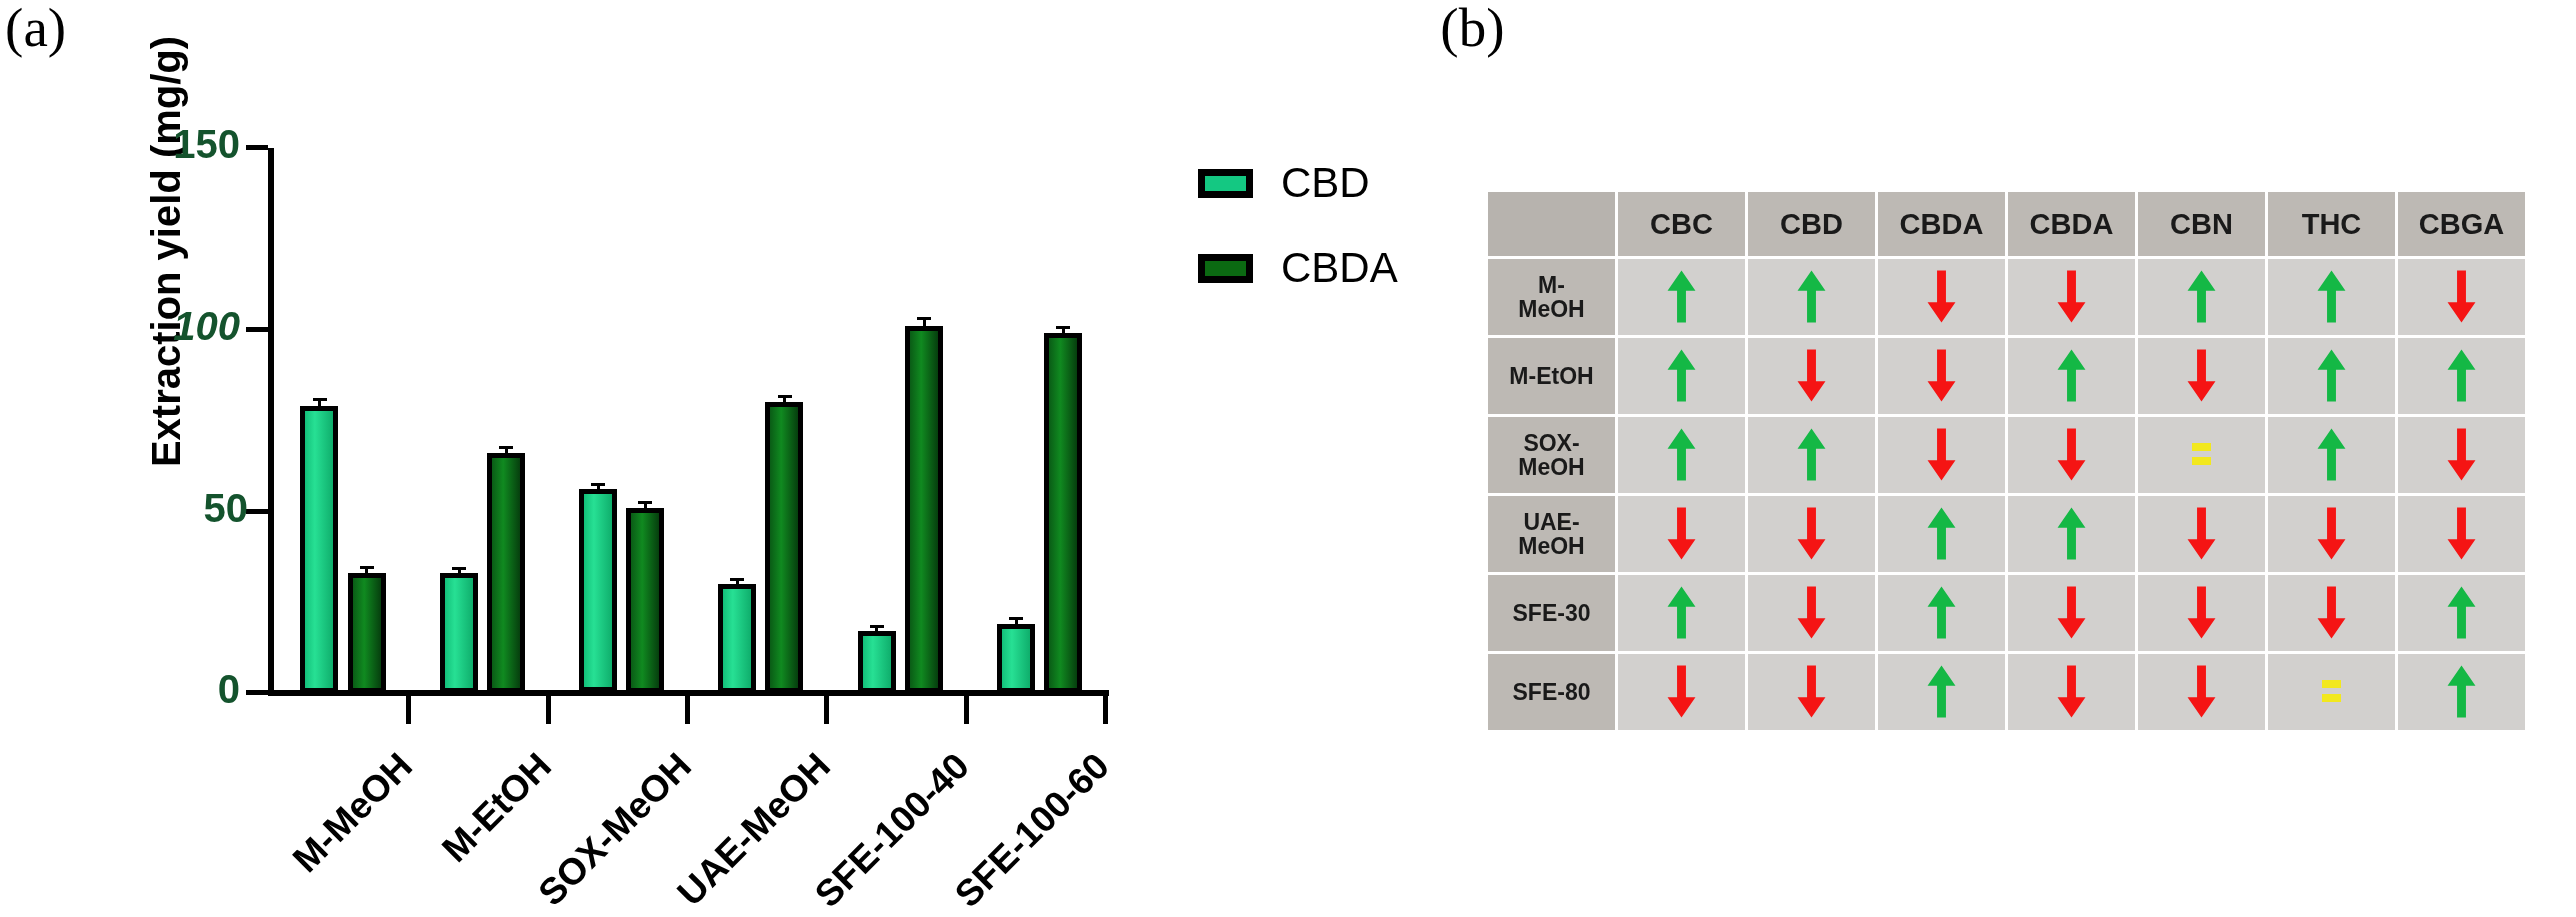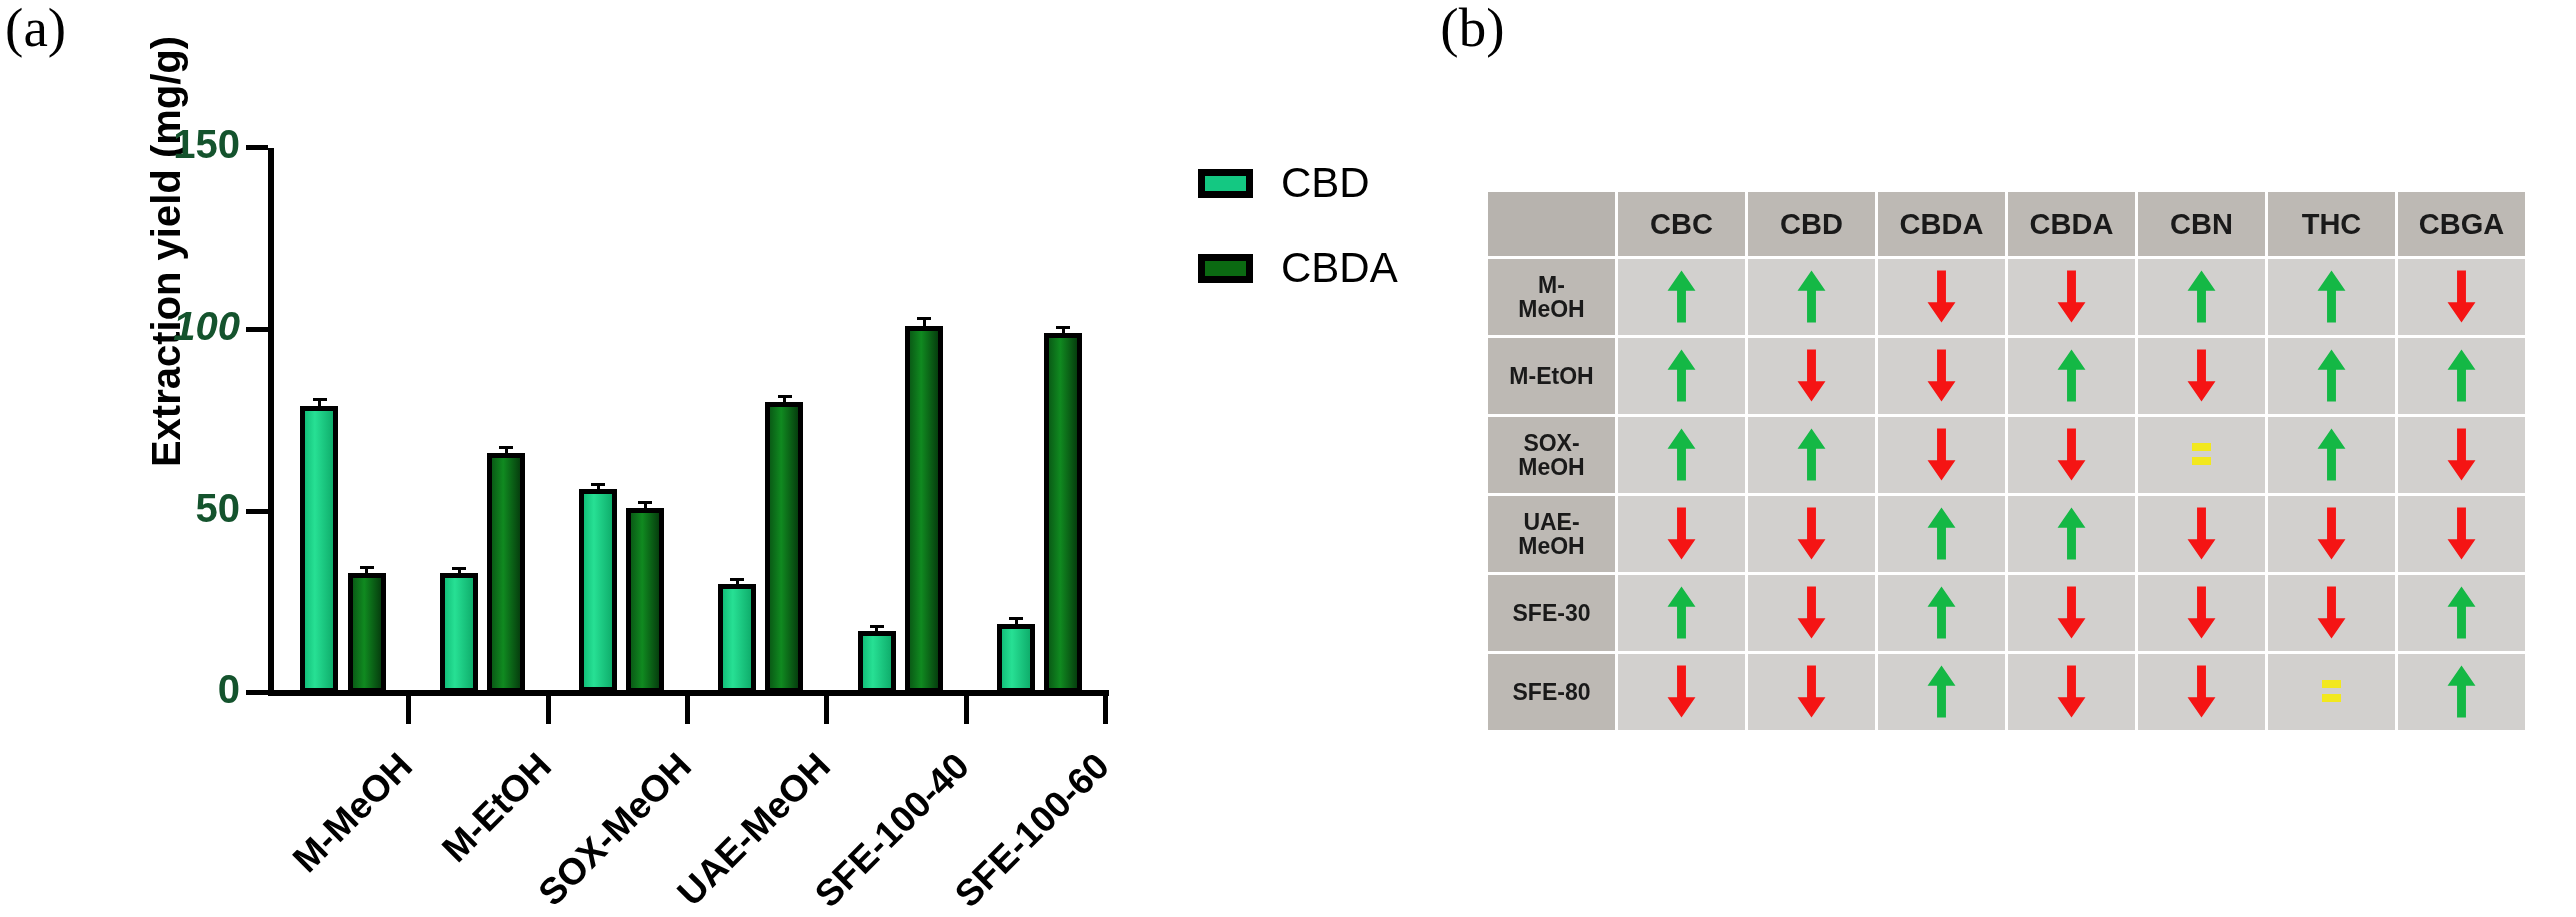--- a/index.html
+++ b/index.html
@@ -135,21 +135,21 @@
     <span id="y-axis-title">Extraction yield (mg/g)</span>
   </div>
 
   <div id="y-axis-line"></div>
   <div id="x-axis-line"></div>
 
   <div id="y-ticks">
       <div class="y-tick" style="top: 690px;"></div>
       <div class="y-tick-label" style="top: 667px; left: 0px; width: 240px; right: auto;">0</div>
       <div class="y-tick" style="top: 509px;"></div>
-      <div class="y-tick-label" style="top: 486px; left: 0px; width: 240px; right: auto;">50</div>
+      <div class="y-tick-label" style="top: 486px; left: 8px; width: 240px; right: auto;">50</div>
       <div class="y-tick" style="top: 327px;"></div>
       <div class="y-tick-label" style="top: 304px; left: 0px; width: 240px; right: auto; font-style: italic;">100</div>
       <div class="y-tick" style="top: 145px;"></div>
       <div class="y-tick-label" style="top: 122px; left: 0px; width: 240px; right: auto;">150</div>
     </div>
   <div id="bars">
       <div class="bar cbd" style="left: 300px; top: 406px; height: 287px; width: 38px; bottom: auto;"></div>
       <div class="errstem" style="left: 318px; top: 398px; height: 10px;"></div>
       <div class="errbar" style="left: 313px; top: 398px;"></div>
       <div class="bar cbda" style="left: 348px; top: 573px; height: 120px; width: 38px; bottom: auto;"></div>

